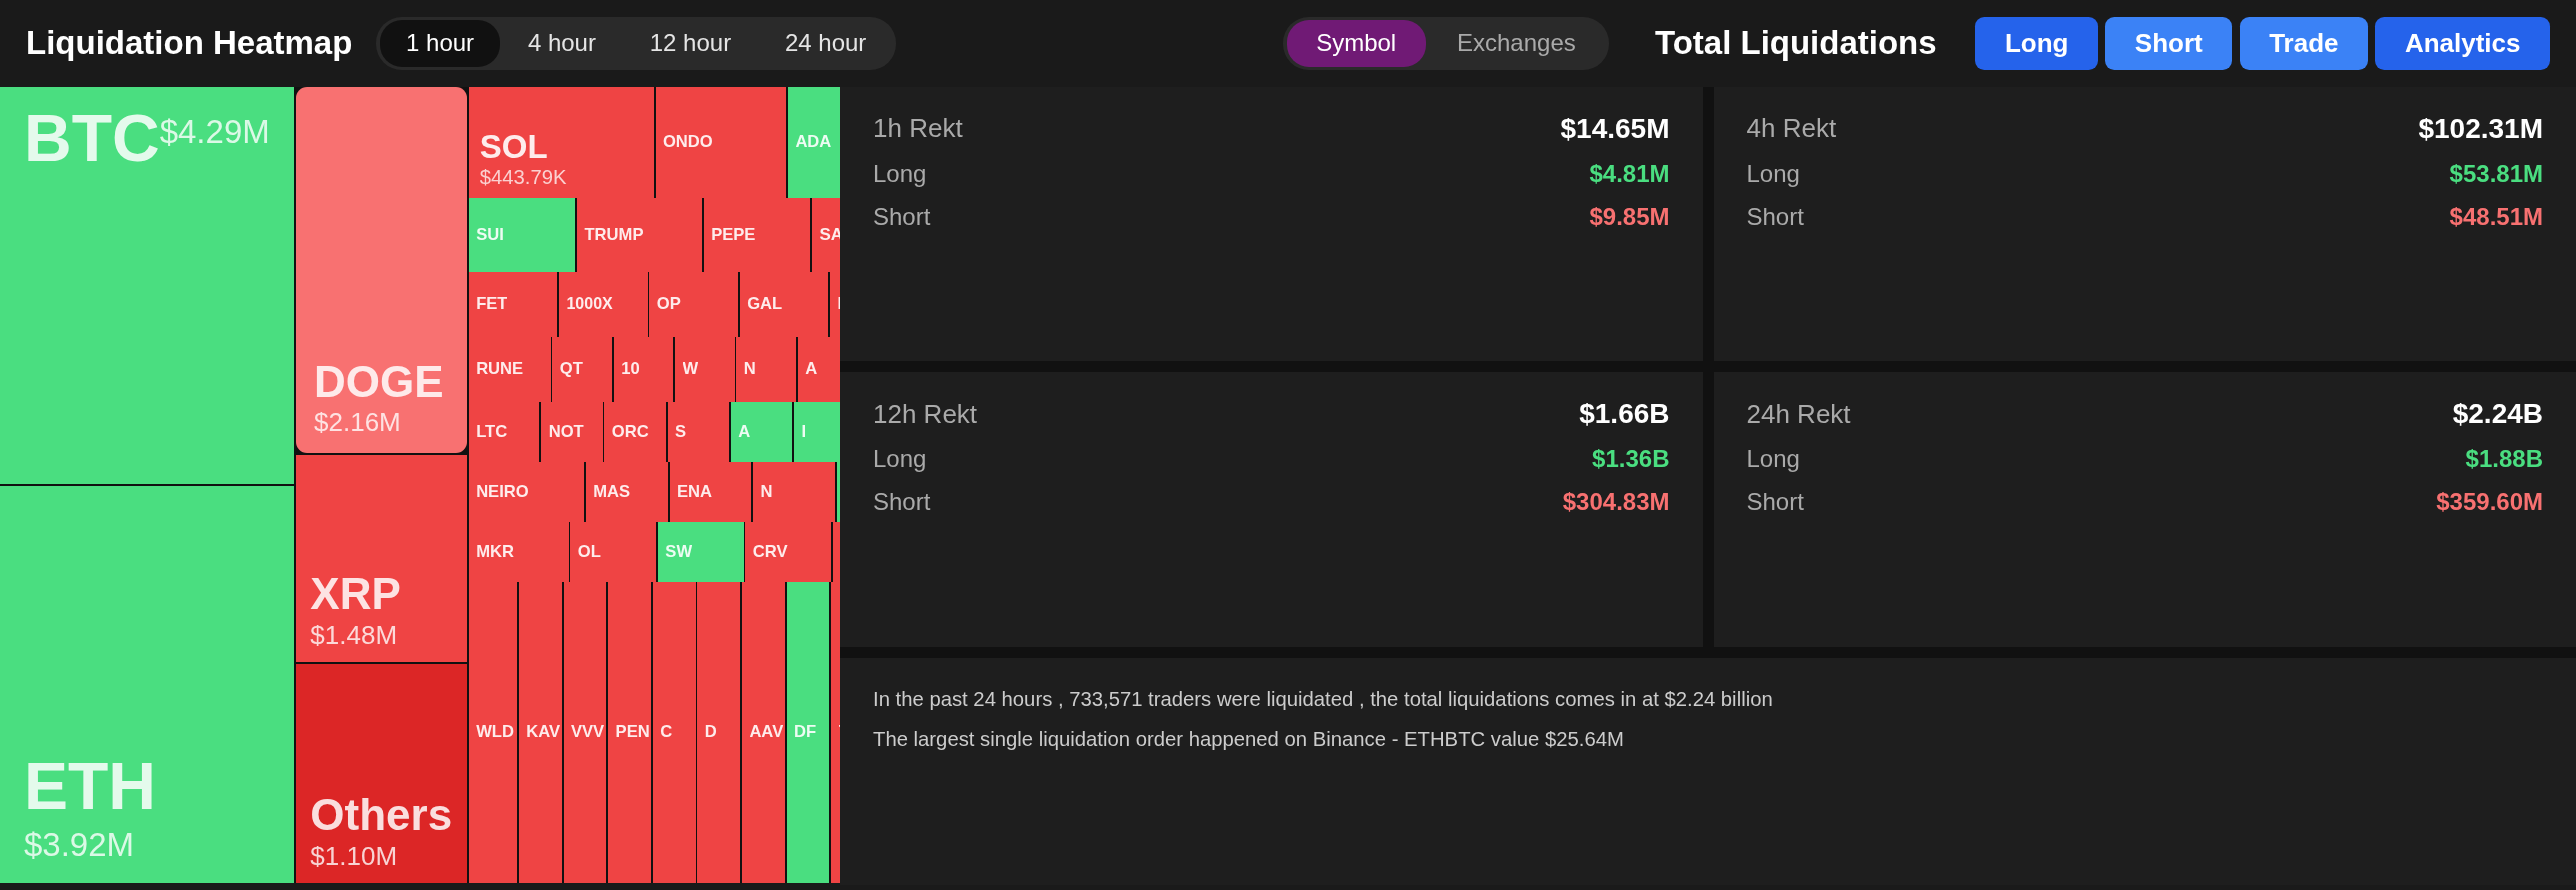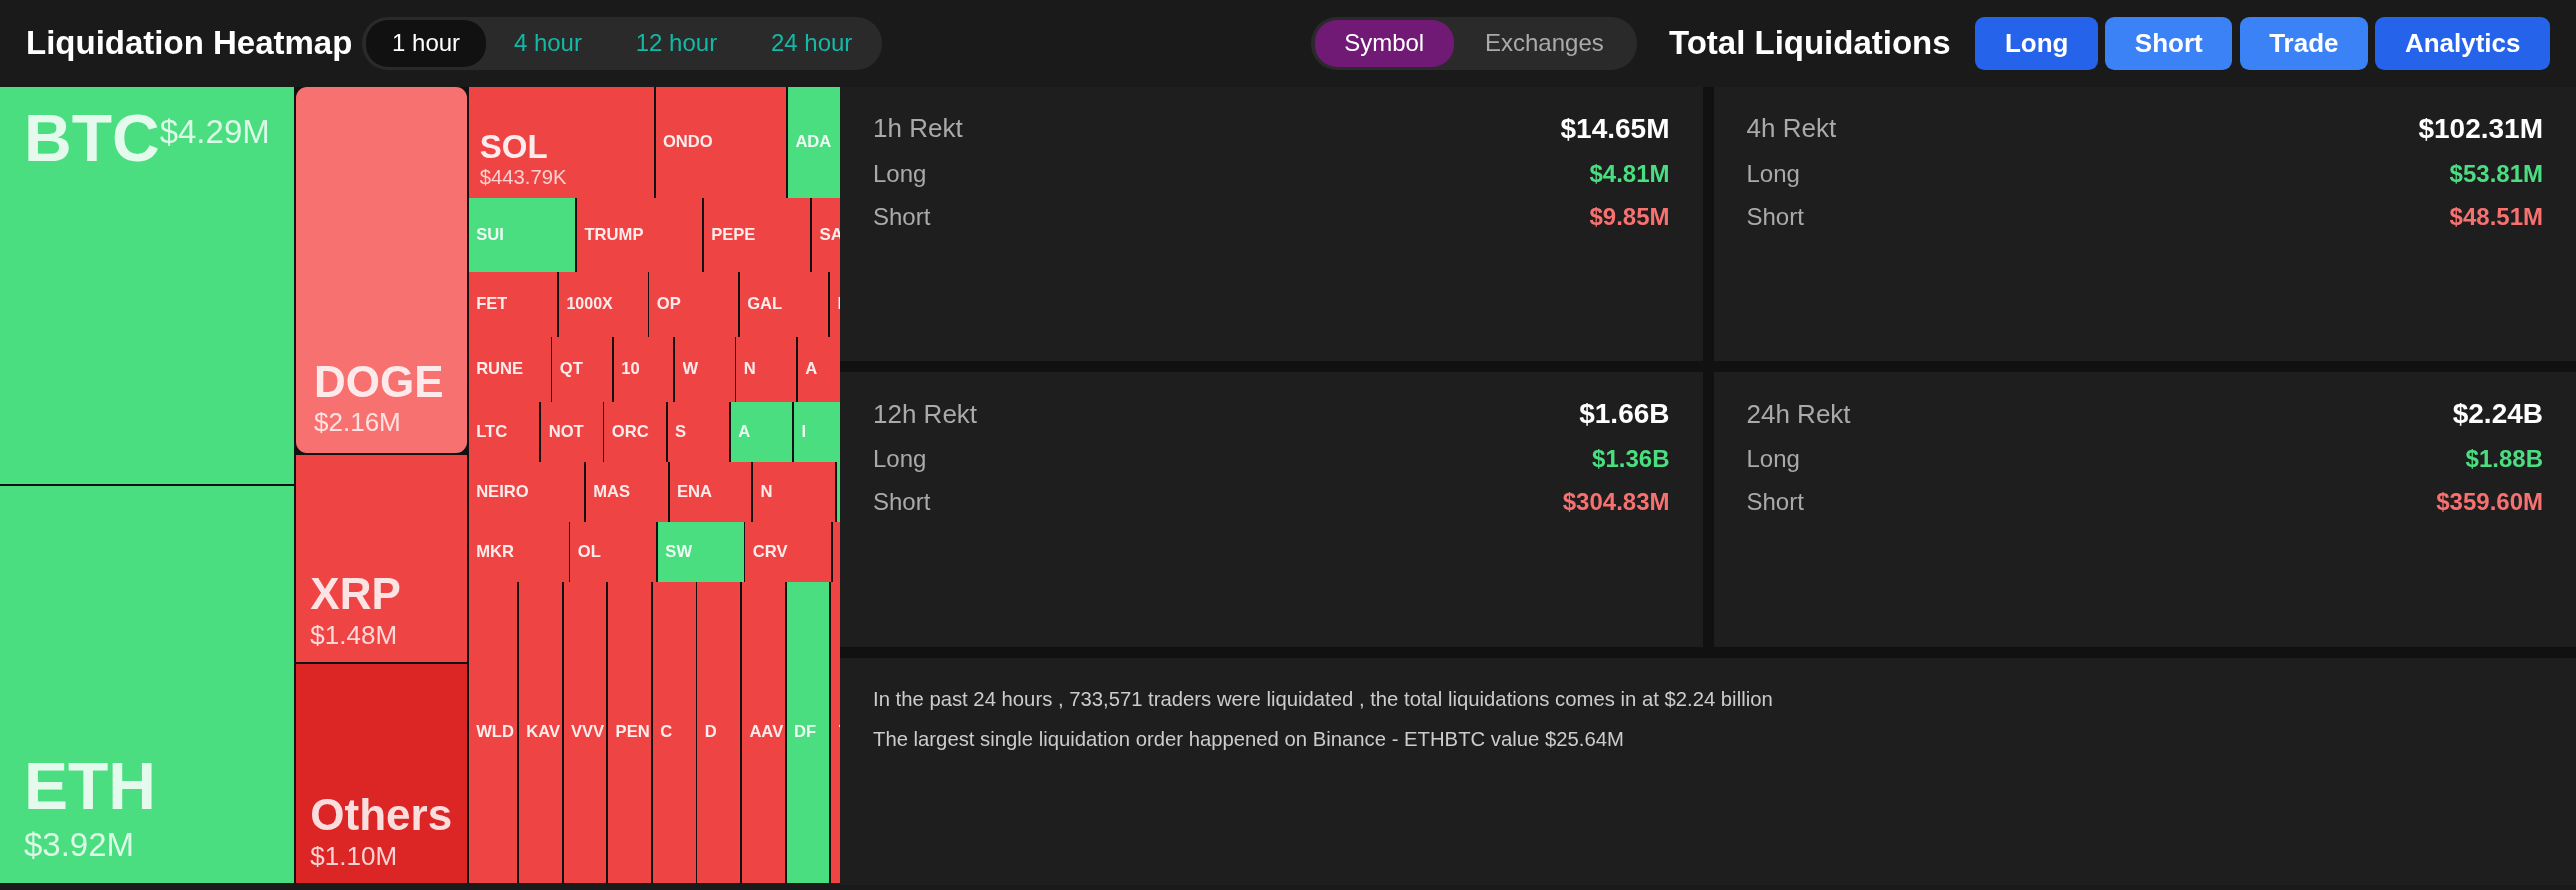--- a/index.html
+++ b/index.html
@@ -8,21 +8,21 @@
       color: #fff;
       font-family: -apple-system, BlinkMacSystemFont, 'Segoe UI', sans-serif;
       width: 2576px;
       min-height: 890px;
       overflow: hidden;
     }
 
     .header {
       display: flex;
       align-items: center;
-      gap: 10px;
+      gap: 24px;
       padding: 16.6px 26px;
       background: #1a1a1a;
     }
 
     .logo {
       font-size: 33px;
       font-weight: 700;
       color: #fff;
       white-space: nowrap;
     }
@@ -33,21 +33,21 @@
       border-radius: 26px;
       padding: 3.7px;
       gap: 1.8px;
     }
 
     .time-tab {
       padding: 9.2px 26px;
       border-radius: 22px;
       cursor: pointer;
       font-size: 24px;
-      color: #14b8a6;
+      color: #e5e5e5;
       border: none;
       background: transparent;
     }
 
     .time-tab.active {
       background: #111;
       color: #fff;
     }
 
     .filter-tabs {

